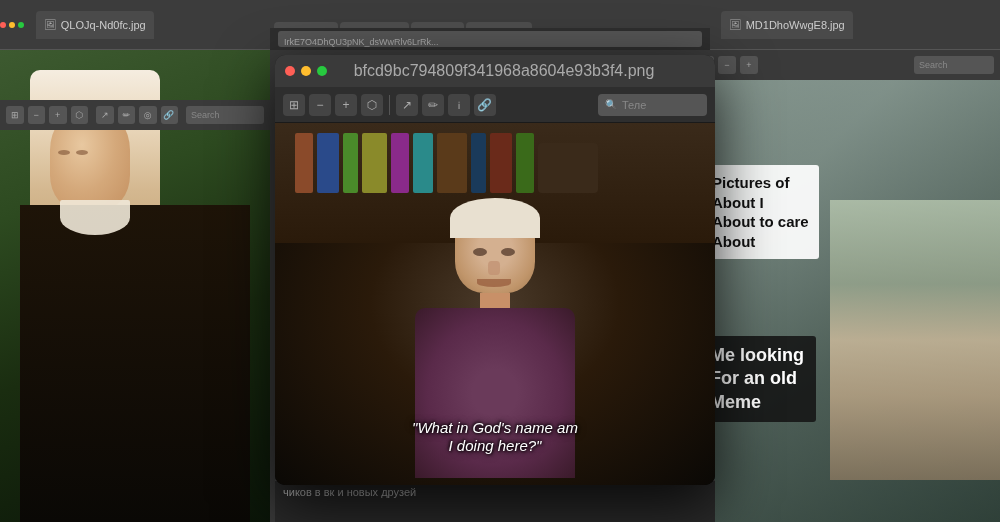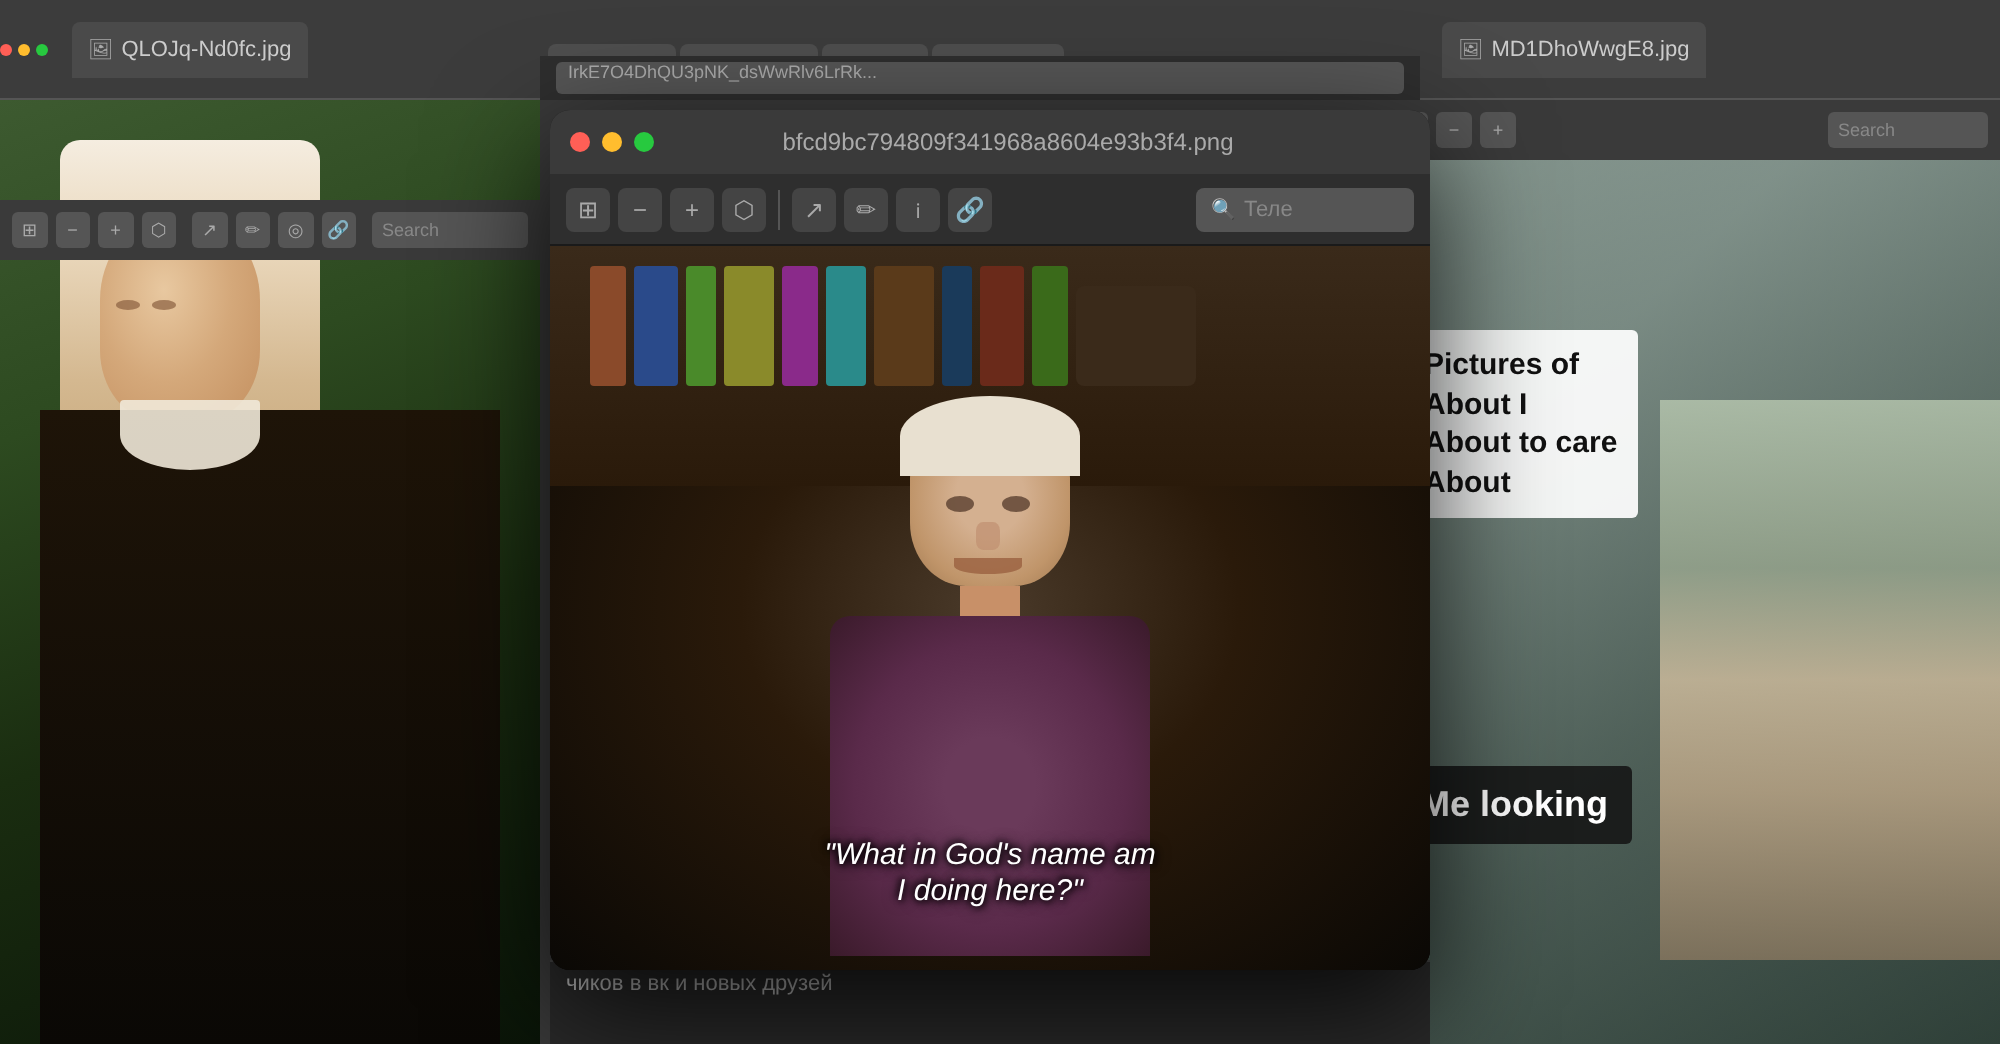--- a/index.html
+++ b/index.html
@@ -148,21 +148,21 @@
       background: #3a3a3a;
       display: flex;
       align-items: center;
       padding: 0 10px;
       gap: 6px;
     }
 
     .main-window-title {
       flex: 1;
       text-align: center;
-      font-size: 12px;
+      font-size: 16px;
       color: #aaa;
       margin-right: 30px;
     }
 
     .main-window-toolbar {
       height: 36px;
       background: #2e2e2e;
       display: flex;
       align-items: center;
       padding: 0 8px;
@@ -425,20 +425,22 @@
 
   <div class="meme-text-box1">
     <span>Pictures of</span>
     <span>About I</span>
     <span>About to care</span>
     <span>About</span>
   </div>
 
   <div class="meme-text-box2">
     <span>Me looking</span>
+    <span>For an old</span>
+    <span>Meme</span>
   </div>
 </div>
 
 <div class="browser-tabs">
   <div class="btab">
     <div class="btab-icon" style="background:#e8a030;"></div>
     <span>Банас</span>
   </div>
   <div class="btab">
     <div class="btab-icon" style="background:#4a90d9;"></div>
@@ -448,21 +450,21 @@
     <div class="btab-icon" style="background:#c0392b;"></div>
     <span>Кс •</span>
   </div>
   <div class="btab">
     <div class="btab-icon" style="background:#2980b9;"></div>
     <span>Теле...</span>
   </div>
 </div>
 
 <div style="position:absolute;top:28px;left:270px;width:440px;height:22px;background:#2e2e2e;display:flex;align-items:center;padding:0 8px;">
-  <div style="flex:1;background:#555;height:16px;border-radius:3px;display:flex;align-items:flex-start;padding:0 6px;font-size:9px;color:#aaa;overflow:hidden;">
+  <div style="flex:1;background:#555;height:16px;border-radius:3px;display:flex;align-items:flex-end;padding:0 6px;font-size:9px;color:#aaa;overflow:hidden;">
     <span style="overflow:hidden;text-overflow:ellipsis;white-space:nowrap;">IrkE7O4DhQU3pNK_dsWwRlv6LrRk...</span>
   </div>
 </div>
 
 <div class="main-window">
 
   <div class="main-window-titlebar">
     <div style="width:10px;height:10px;border-radius:50%;" class="tl-red"></div>
     <div style="width:10px;height:10px;border-radius:50%;" class="tl-yellow"></div>
     <div style="width:10px;height:10px;border-radius:50%;" class="tl-green"></div>

